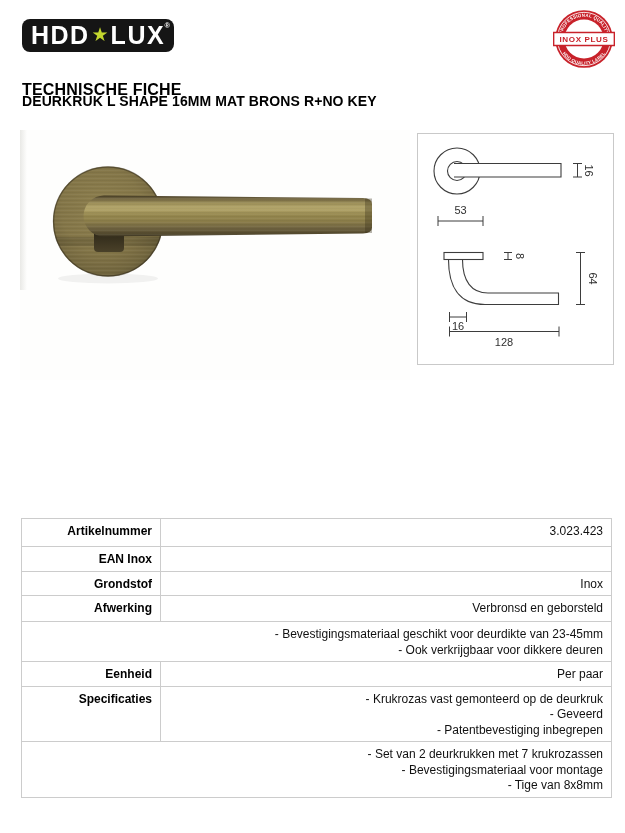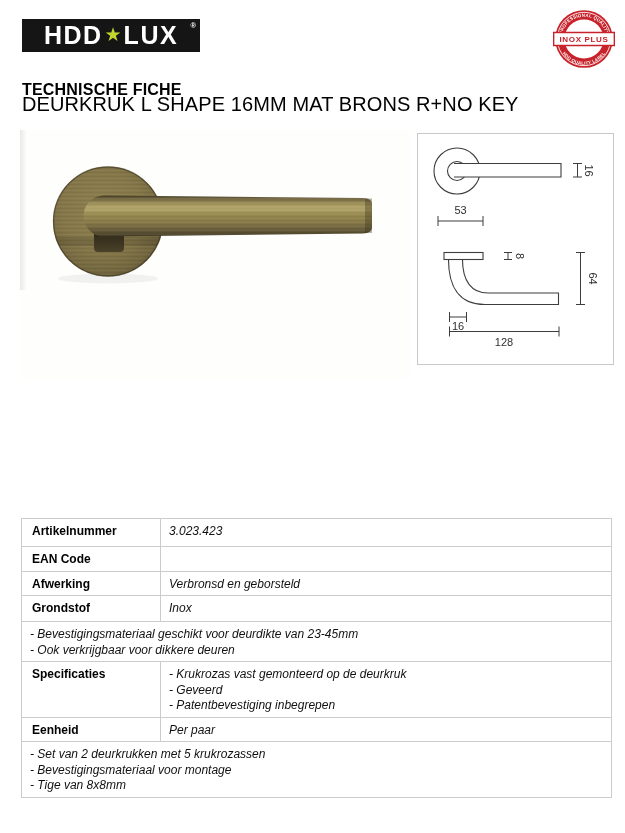--- a/index.html
+++ b/index.html
@@ -1,52 +1,52 @@
 <!DOCTYPE html>
 <html><head>
 <meta charset="utf-8">
 <style>
   html,body{margin:0;padding:0;background:#fff;}
   .page{position:relative;width:625px;height:833px;background:#ffffff;overflow:hidden;
         font-family:"Liberation Sans",sans-serif;color:#000;}
 
   
-  .logo{position:absolute;left:22px;top:19px;width:178px;height:33px;background:#151515;
-        border-radius:0;display:flex;align-items:center;justify-content:center;text-align:center;}
+  .logo{position:absolute;left:22px;top:19px;width:152px;height:33px;background:#151515;
+        border-radius:8px;display:flex;align-items:center;justify-content:center;text-align:center;}
   .logo-inner{display:flex;align-items:center;line-height:1;}
   .logo-word{color:#fff;font-weight:bold;font-size:25px;letter-spacing:1.5px;}
   .logo-star{color:#c3d62e;font-size:19px;margin:0 2px 2px 2px;}
   .logo-reg{position:absolute;top:2px;right:4px;color:#fff;font-size:7.5px;font-weight:bold;}
 
   .badge{position:absolute;left:553px;top:8px;width:62px;height:62px;}
 
   .kicker{position:absolute;left:22px;top:81px;font-size:16px;font-weight:bold;letter-spacing:0.2px;}
-  .title{position:absolute;left:22px;top:93px;font-size:20px;font-weight:normal;letter-spacing:0.1px;}
+  .title{position:absolute;left:22px;top:93px;font-size:14px;font-weight:bold;letter-spacing:0.1px;}
 
   
   .photo{position:absolute;left:20px;top:130px;width:390px;height:250px;background:#fefefd;}
   .drawing{position:absolute;left:417px;top:133px;width:195px;height:230px;border:1px solid #c9c9c9;
            background:#fff;box-sizing:content-box;}
   .dim-text{font-size:11px;fill:#2f2f2f;font-family:"Liberation Sans",sans-serif;}
   .dim-line{stroke:#3d3d3d;stroke-width:1;}
   .draw-line{stroke:#3d3d3d;stroke-width:1.1;fill:none;}
 
   
   .spec-table{position:absolute;left:21px;top:518px;width:591px;border:1px solid #cccccc;
-              border-bottom:none;box-sizing:border-box;}
+              border-bottom:none;box-sizing:border-box;text-align:right;}
   .trow{display:flex;border-bottom:1px solid #cccccc;box-sizing:border-box;}
   .trow:nth-child(1){min-height:28px}
   .trow:nth-child(2){min-height:23px}
   .trow:nth-child(3){min-height:23px}
   .trow:nth-child(4){min-height:26px}
   .trow:nth-child(6){min-height:22px}
   .tlabel{width:139px;box-sizing:border-box;border-right:1px solid #cccccc;
           padding:5px 8px 3px 10px;font-size:12px;font-weight:bold;line-height:15.5px;}
   .tvalue{flex:1;box-sizing:border-box;padding:5px 8px 3px 8px;font-size:12px;
-          line-height:15.5px;white-space:pre-line;color:#111;font-style:italic;}
+          line-height:15.5px;white-space:pre-line;color:#111;}
 </style>
 </head>
 <body>
 
 <div class="page">
 
   <div class="logo">
     <div class="logo-inner">
       <span class="logo-word">HDD</span>
       <span class="logo-star">★</span>
@@ -163,44 +163,44 @@
     <line class="dim-line" x1="141" y1="192.5" x2="141" y2="202.5"></line>
     <text class="dim-text" x="86" y="212" text-anchor="middle" font-size="11.5">128</text>
   </svg>
 
   <div class="spec-table">
     <div class="trow">
       <div class="tlabel">Artikelnummer</div>
       <div class="tvalue">3.023.423</div>
     </div>
     <div class="trow">
-      <div class="tlabel">EAN Code</div>
+      <div class="tlabel">EAN Inox</div>
+    </div>
+    <div class="trow">
+      <div class="tlabel">Grondstof</div>
+      <div class="tvalue">Inox</div>
     </div>
     <div class="trow">
       <div class="tlabel">Afwerking</div>
       <div class="tvalue">Verbronsd en geborsteld</div>
     </div>
     <div class="trow">
-      <div class="tlabel">Grondstof</div>
-      <div class="tvalue">Inox</div>
-    </div>
-    <div class="trow">
       <div class="tvalue">- Bevestigingsmateriaal geschikt voor deurdikte van 23-45mm
 - Ook verkrijgbaar voor dikkere deuren</div>
+    </div>
+    <div class="trow">
+      <div class="tlabel">Eenheid</div>
+      <div class="tvalue">Per paar</div>
     </div>
     <div class="trow">
       <div class="tlabel">Specificaties</div>
       <div class="tvalue">- Krukrozas vast gemonteerd op de deurkruk
 - Geveerd
 - Patentbevestiging inbegrepen</div>
     </div>
     <div class="trow">
-      <div class="tlabel">Eenheid</div>
-      <div class="tvalue">Per paar</div>
-    </div>
-    <div class="trow">
-      <div class="tvalue">- Set van 2 deurkrukken met 5 krukrozassen
+      <div class="tvalue">- Set van 2 deurkrukken met 7 krukrozassen
 - Bevestigingsmateriaal voor montage
 - Tige van 8x8mm</div>
     </div>
   </div>
 
 </div>
 
 </body></html>

